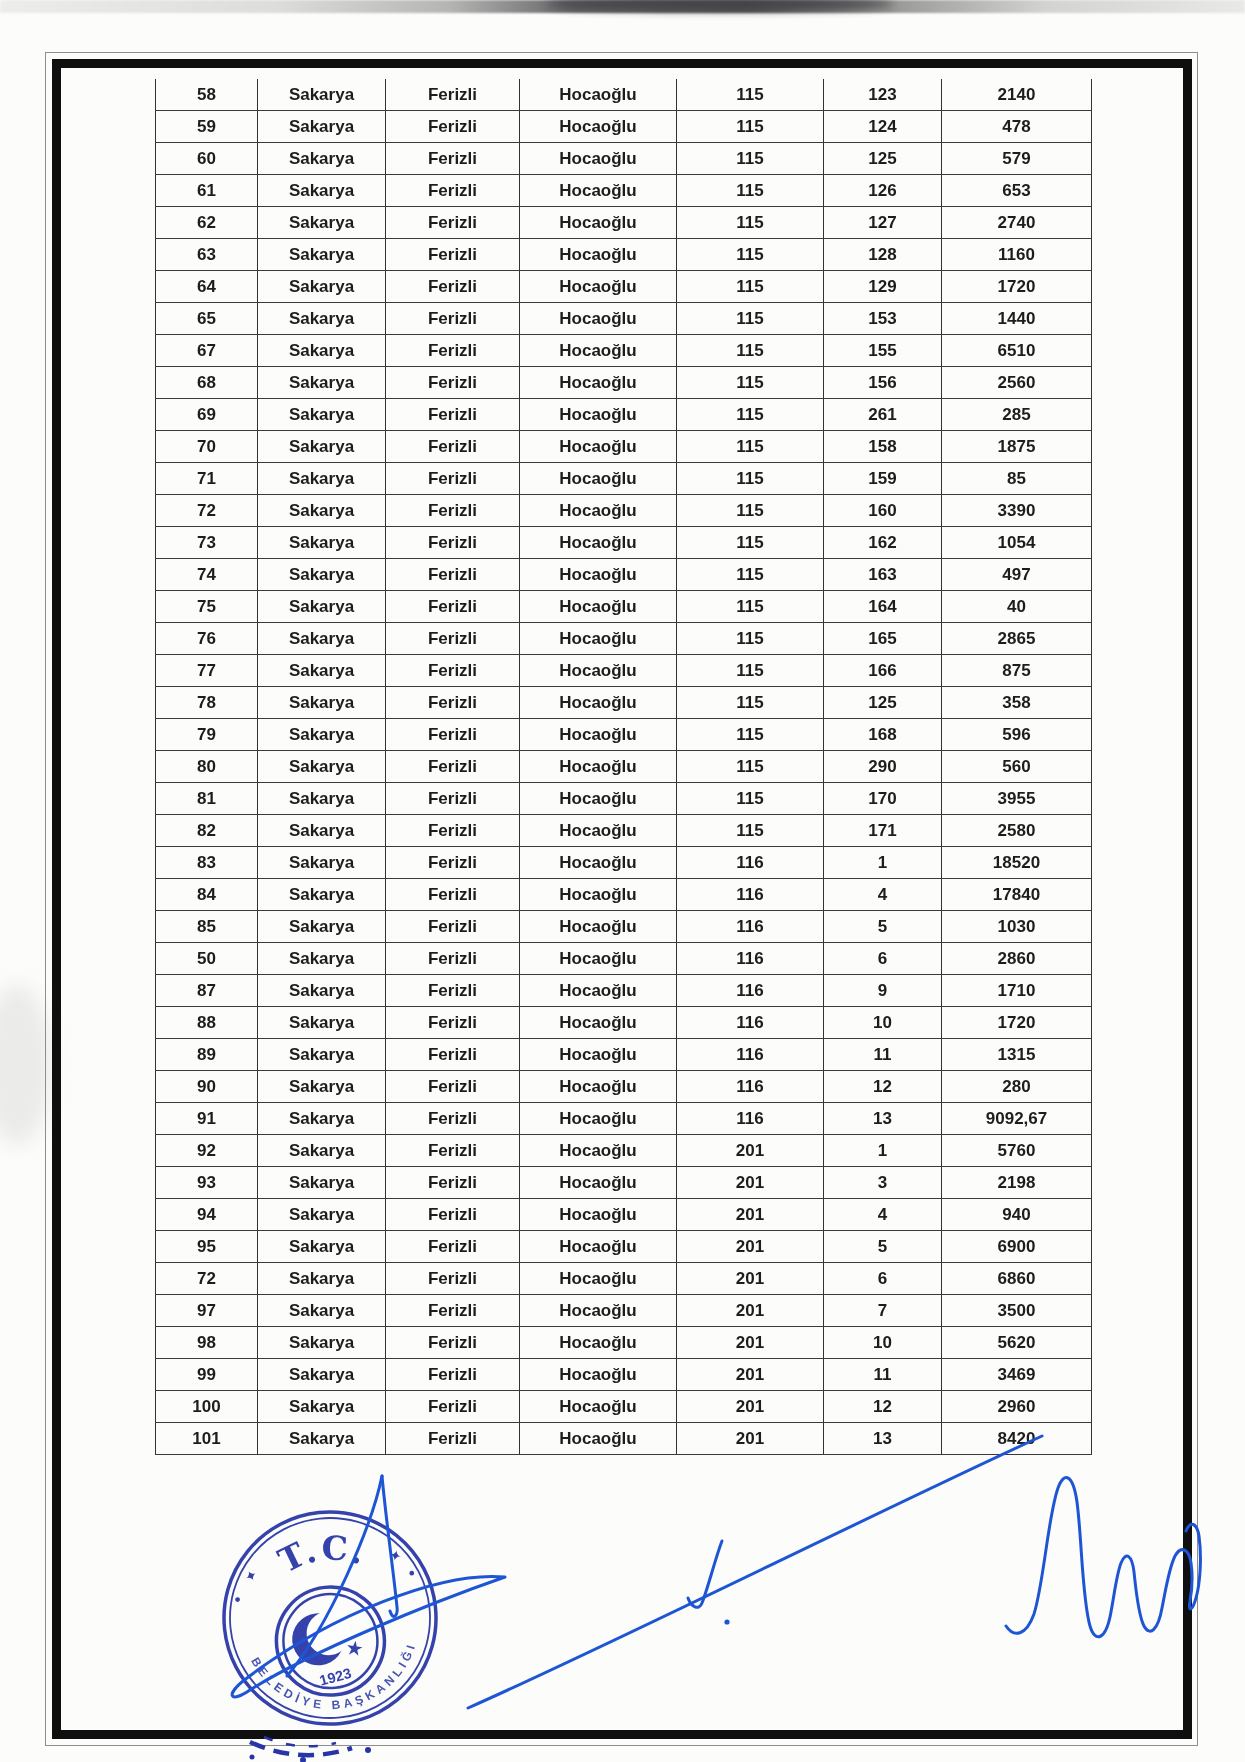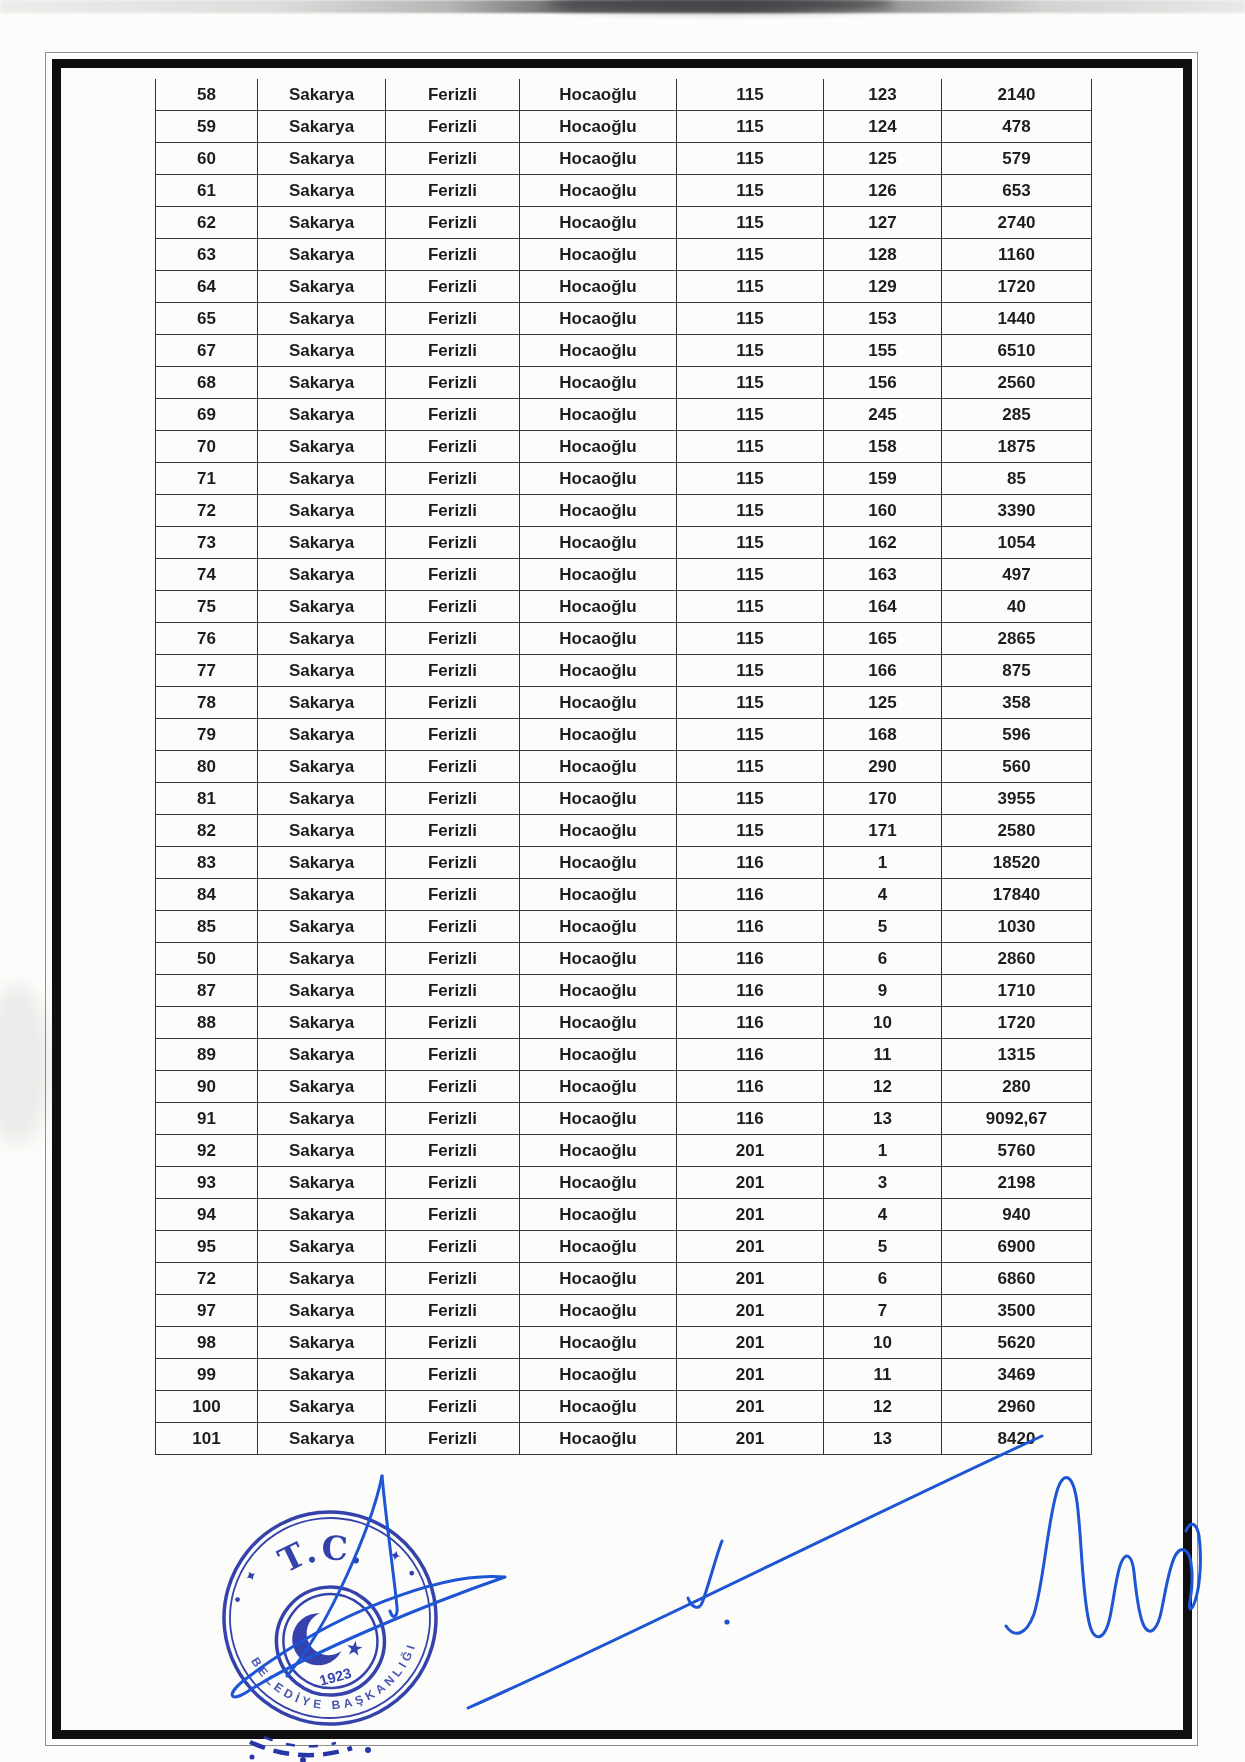--- a/index.html
+++ b/index.html
@@ -165,21 +165,21 @@
         <td class="num-cell">115</td>
         <td class="num-cell">156</td>
         <td class="num-cell">2560</td>
       </tr>
       <tr>
         <td class="num-cell">69</td>
         <td class="name-cell">Sakarya</td>
         <td class="name-cell">Ferizli</td>
         <td class="name-cell">Hocaoğlu</td>
         <td class="num-cell">115</td>
-        <td class="num-cell">245</td>
+        <td class="num-cell">261</td>
         <td class="num-cell">285</td>
       </tr>
       <tr>
         <td class="num-cell">70</td>
         <td class="name-cell">Sakarya</td>
         <td class="name-cell">Ferizli</td>
         <td class="name-cell">Hocaoğlu</td>
         <td class="num-cell">115</td>
         <td class="num-cell">158</td>
         <td class="num-cell">1875</td>

